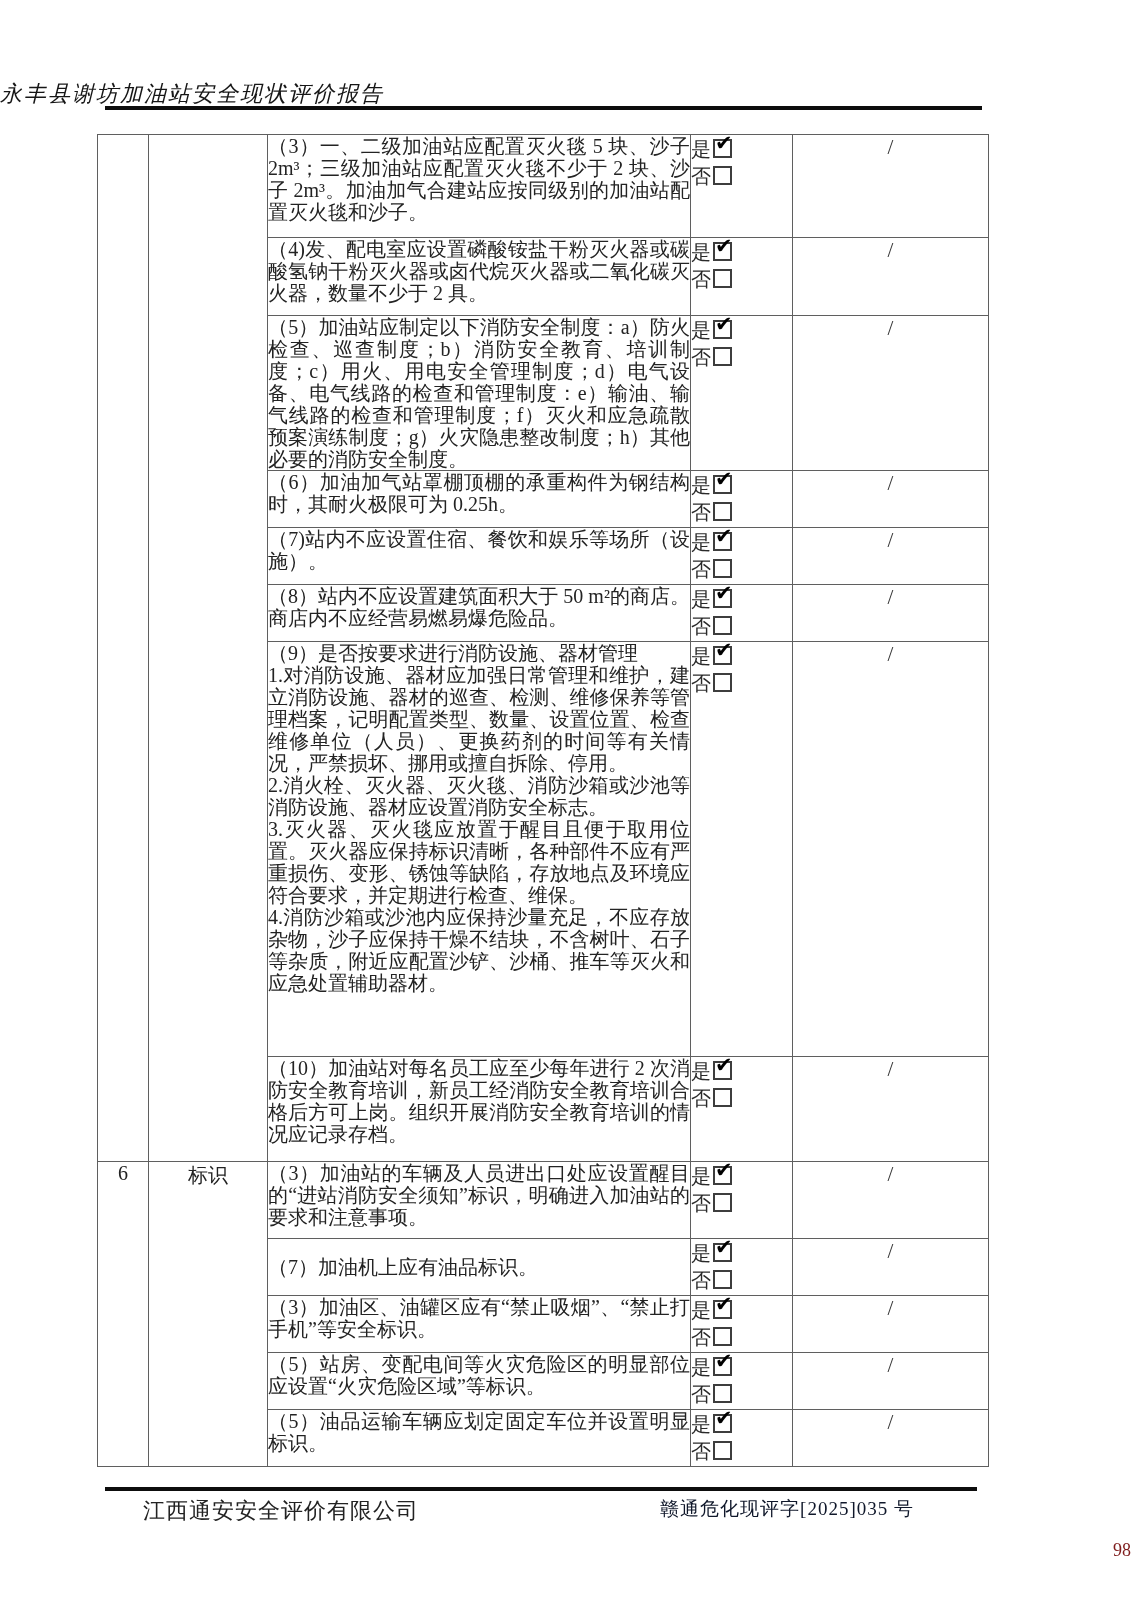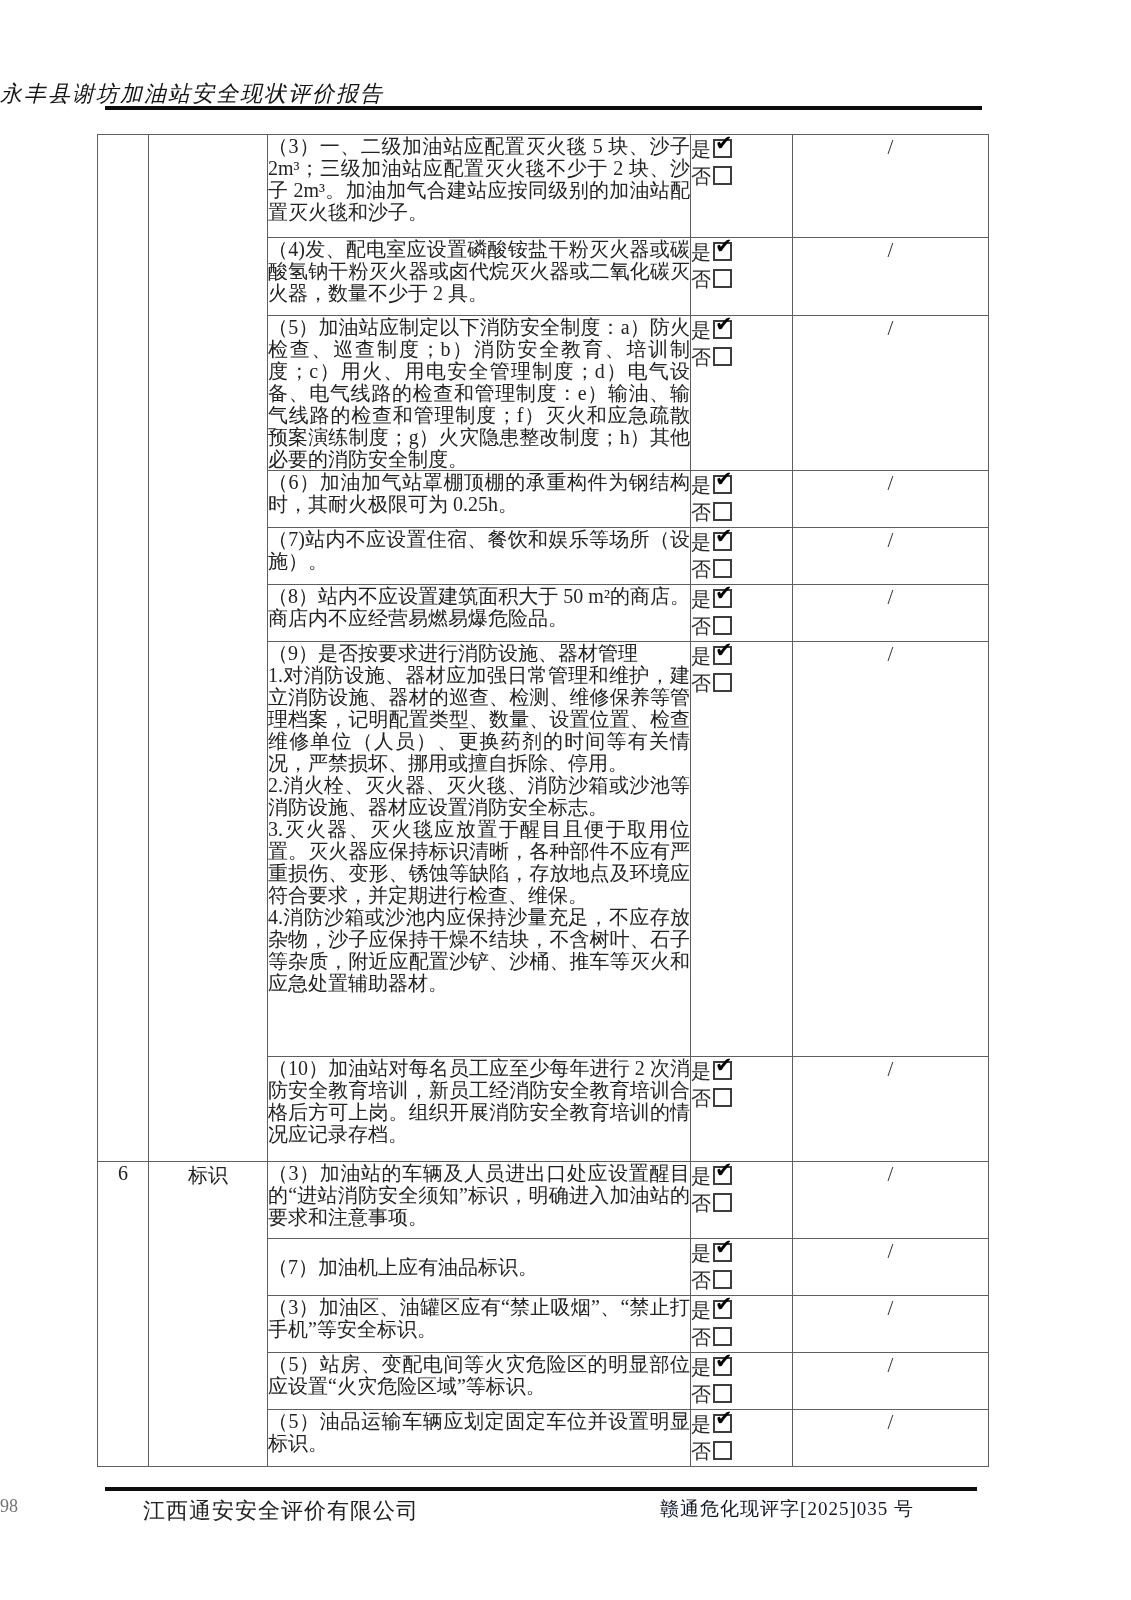--- a/index.html
+++ b/index.html
@@ -100,24 +100,24 @@
   }
   .footer-company{
     position:absolute;
     top:1496px;left:143px;
     font-size:22px;
     letter-spacing:1px;
     color:#222;
   }
   .footer-page{
     position:absolute;
-    top:1496px;left:0;right:0;
-    text-align:left;
+    top:1540px;left:0;right:0;
+    text-align:right;
     font-size:18px;
-    color:#737373;
+    color:#7f1d1d;
   }
   .footer-doc{
     position:absolute;
     top:1496px;right:217px;
     font-size:19px;
     letter-spacing:1px;
     color:#0f172a;
   }
 </style>
 </head>

